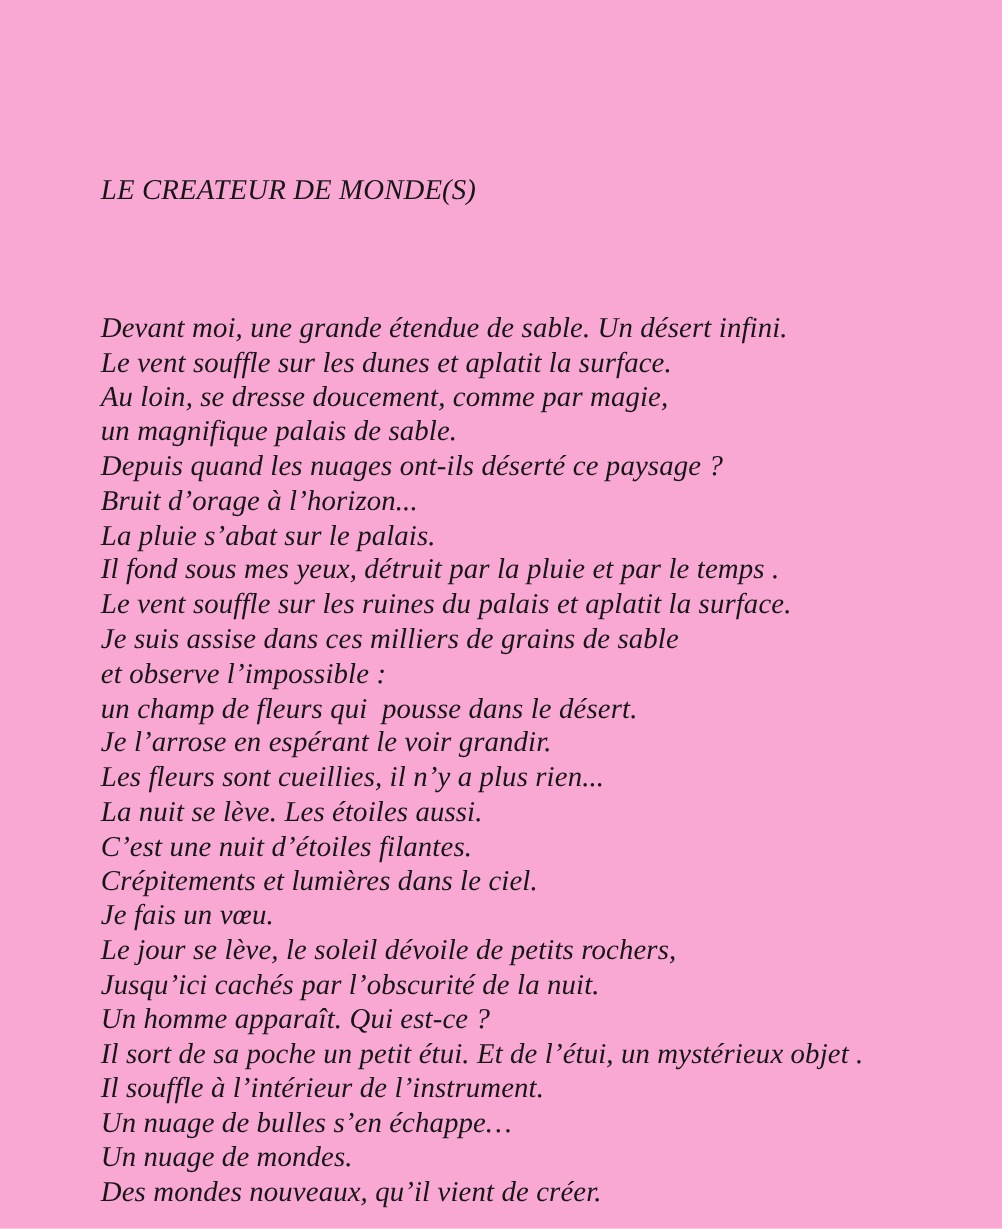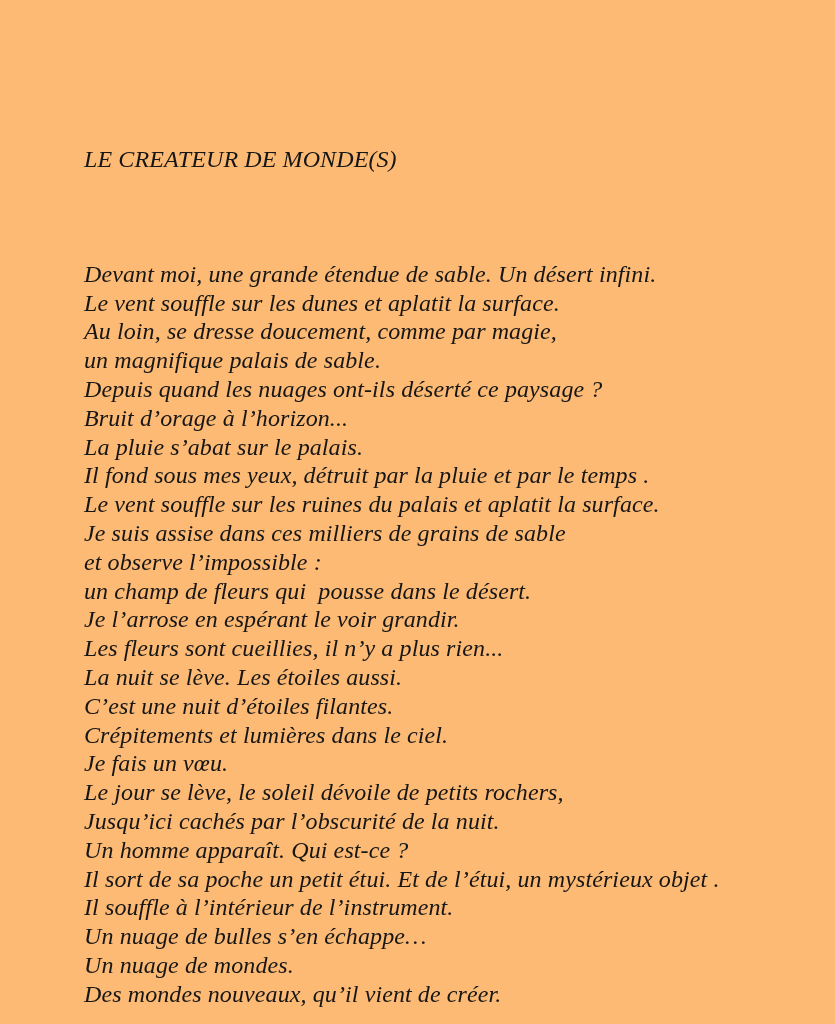--- a/index.html
+++ b/index.html
@@ -4,21 +4,21 @@
 <style>
   html, body {
     margin: 0;
     padding: 0;
     background: #ffffff;
   }
   .page {
     position: relative;
     width: 835px;
     height: 1024px;
-    background: #fdba74;
+    background: #f9a8d4;
     overflow: hidden;
   }
   .content {
     position: absolute;
     left: 84px;
     top: 87px;
     right: 40px;
     font-family: "Liberation Serif", "DejaVu Serif", serif;
     font-style: italic;
     font-size: 24px;

